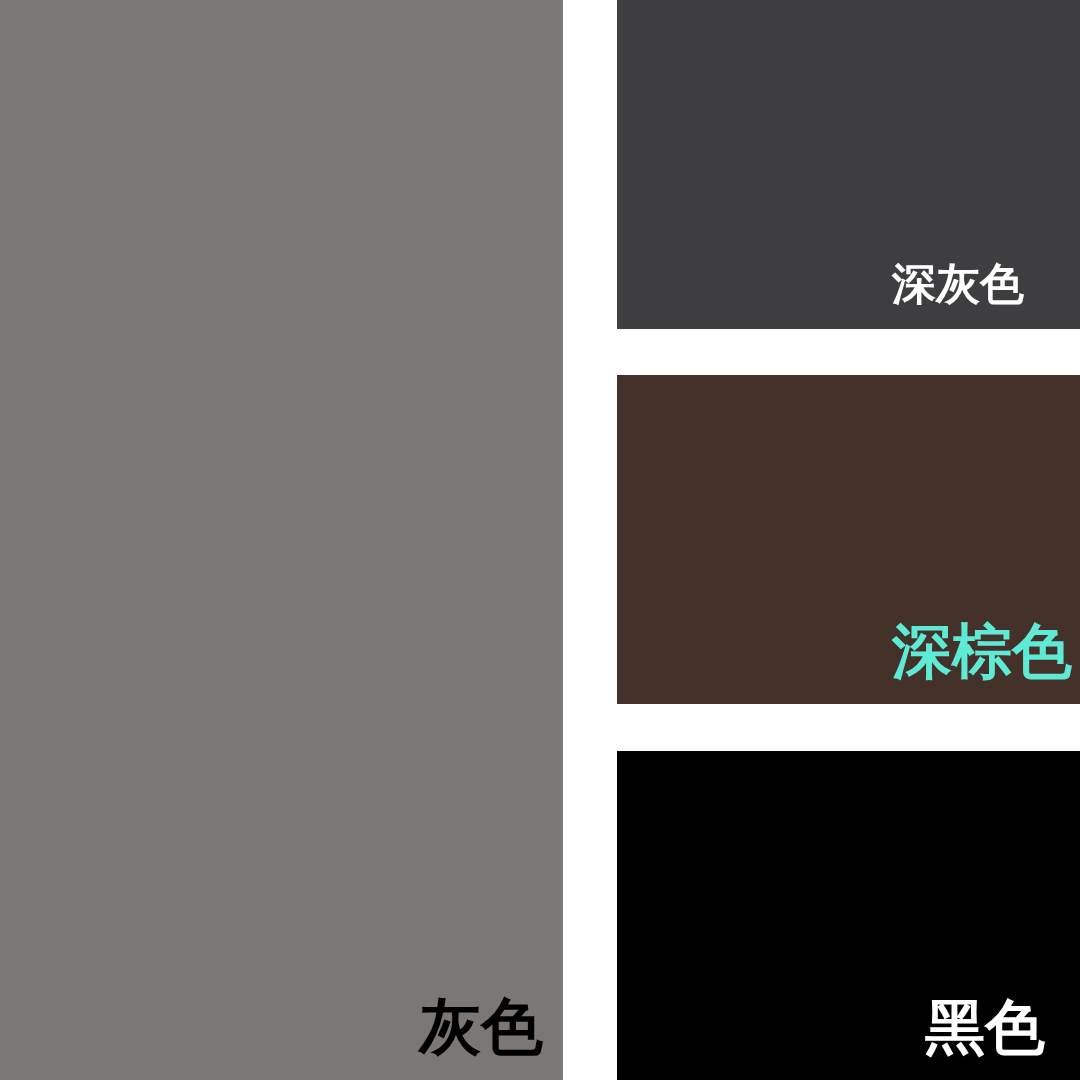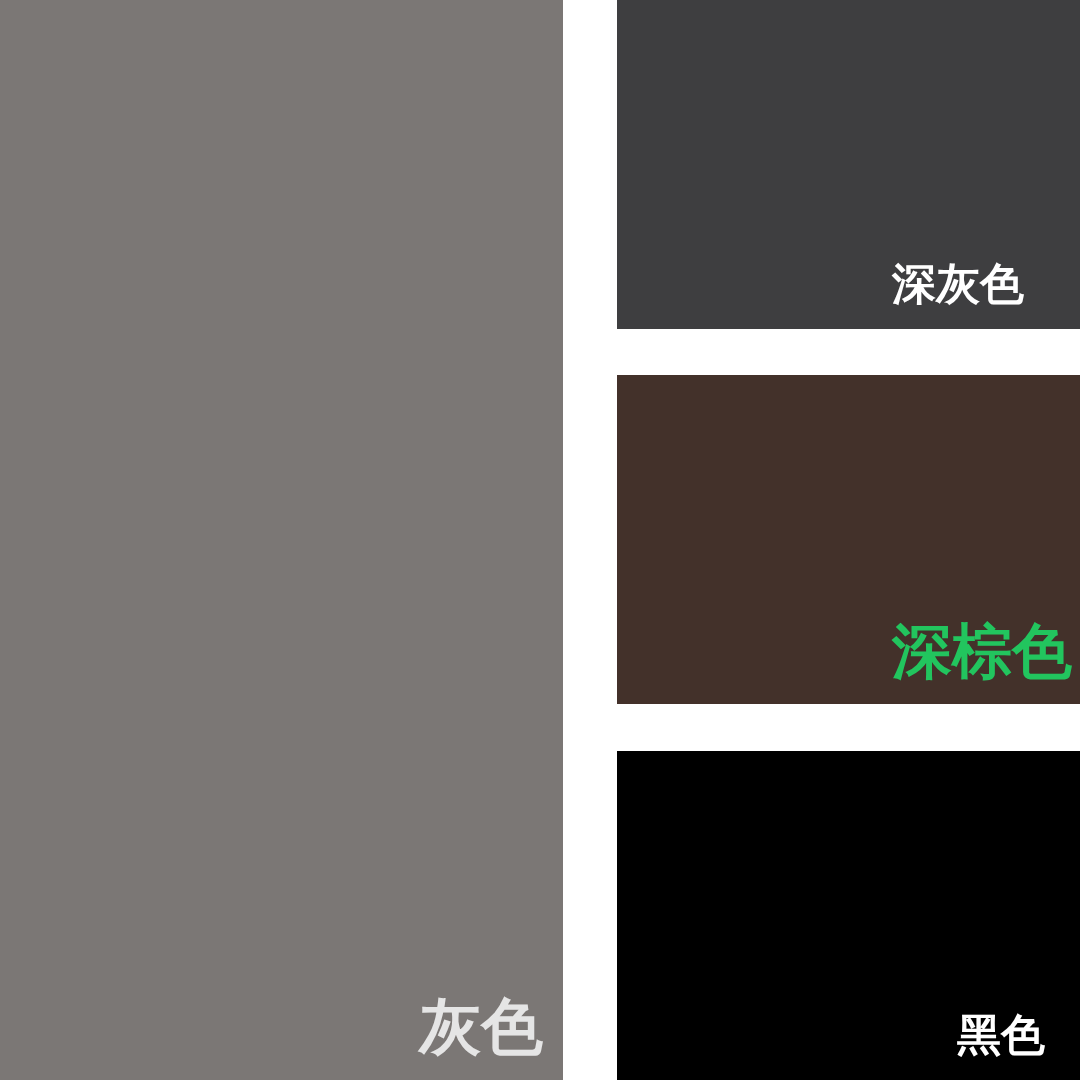--- a/index.html
+++ b/index.html
@@ -81,37 +81,37 @@
   
   .swatch-black {
     left: 617px;
     top: 751px;
     width: 463px;
     height: 329px;
   }
   .swatch-black .swatch-label {
     right: 35px;
     bottom: 22px;
-    font-size: 44px;
+    font-size: 60px;
   }
 </style>
 </head>
 <body style="background: rgb(255, 255, 255);">
 
 <div class="canvas">
 
   <div class="swatch swatch-gray" style="background-color: rgb(123, 119, 117);">
-    <span class="swatch-label" style="color: #e5e5e5;">灰色</span>
+    <span class="swatch-label" style="color: #000000;">灰色</span>
   </div>
 
   <div class="swatch swatch-darkgray" style="background-color: rgb(62, 62, 64);">
     <span class="swatch-label" style="color: rgb(255, 255, 255);">深灰色</span>
   </div>
 
   <div class="swatch swatch-darkbrown" style="background-color: rgb(67, 49, 42);">
-    <span class="swatch-label" style="color: #22c55e;">深棕色</span>
+    <span class="swatch-label" style="color: #5eead4;">深棕色</span>
   </div>
 
   <div class="swatch swatch-black" style="background-color: rgb(0, 0, 0);">
     <span class="swatch-label" style="color: rgb(255, 255, 255);">黑色</span>
   </div>
 
 </div>
 
 </body></html>

